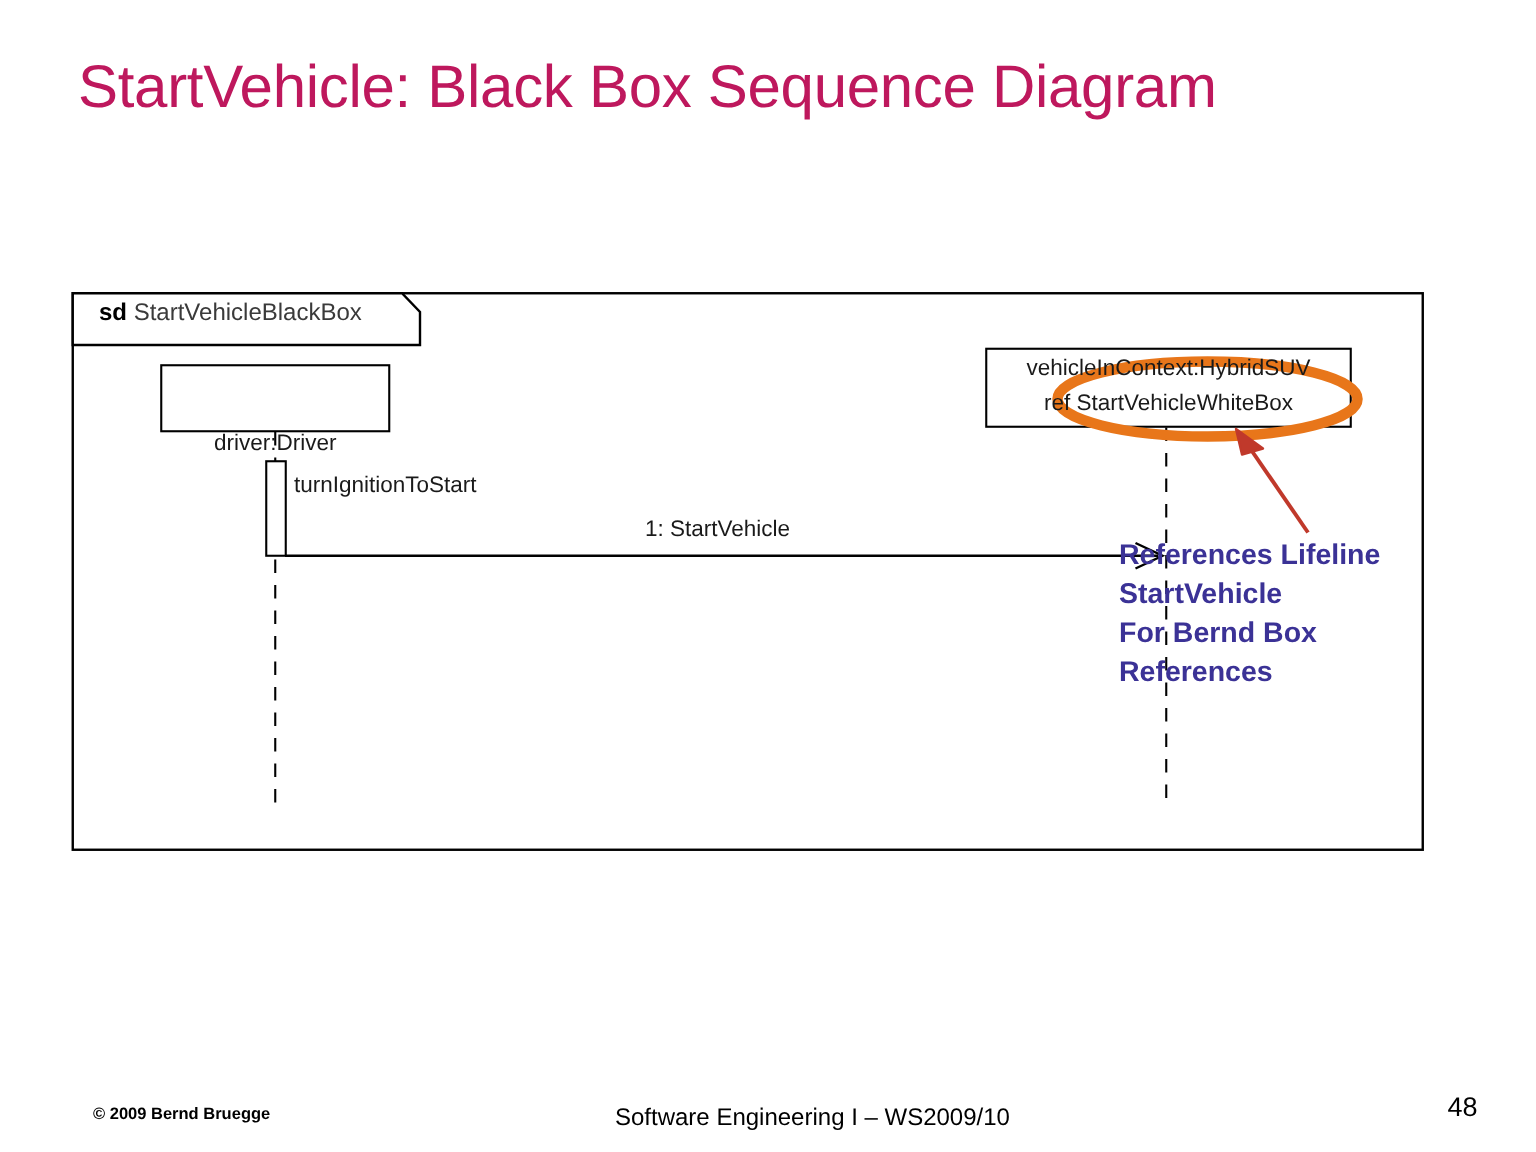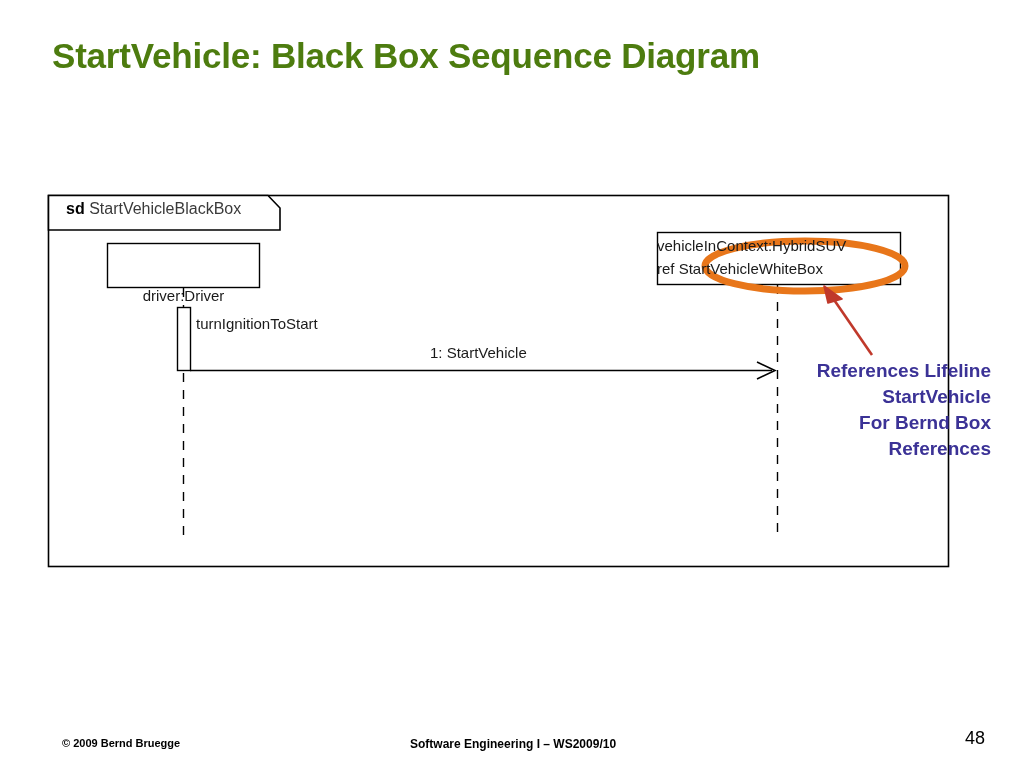--- a/index.html
+++ b/index.html
@@ -16,24 +16,24 @@
     font-family: "Liberation Sans", sans-serif;
     color: #000000;
   }
 
   
   .slide-title {
     position: absolute;
     left: 52px;
     top: 36px;
     width: 900px;
-    font-size: 35px;
-    font-weight: bold;
+    font-size: 40px;
+    font-weight: normal;
     letter-spacing: -0.2px;
-    color: #4d7c0f;
+    color: #be185d;
     white-space: nowrap;
   }
 
   
   .diagram-canvas {
     position: absolute;
     left: 0;
     top: 0;
     width: 1024px;
     height: 553px;
@@ -68,21 +68,21 @@
     text-align: center;
     font-size: 15px;
     color: #1a1a1a;
     margin-top: 32px;
   }
 
   .vehicle-label {
     left: 657px;
     top: 234px;
     width: 244px;
-    text-align: left;
+    text-align: center;
     font-size: 15px;
     color: #1a1a1a;
     line-height: 23px;
   }
 
   .activation-label {
     left: 196px;
     top: 315px;
     font-size: 15px;
     color: #1a1a1a;
@@ -94,21 +94,21 @@
     font-size: 15px;
     color: #1a1a1a;
   }
 
   
   .annotation {
     position: absolute;
     left: 746px;
     top: 358px;
     width: 245px;
-    text-align: right;
+    text-align: left;
     font-size: 19px;
     font-weight: bold;
     line-height: 26px;
     color: #3b3296;
     overflow: hidden;
     white-space: nowrap;
   }
   .annotation .ln {
     display: block;
   }
@@ -119,23 +119,22 @@
     left: 62px;
     top: 737px;
     font-size: 11px;
     color: #000000;
     font-weight: bold;
   }
   .footer-center {
     position: absolute;
     left: 410px;
     top: 737px;
-    font-size: 12px;
+    font-size: 16px;
     color: #000000;
-    font-weight: bold;
   }
   .footer-page {
     position: absolute;
     left: 965px;
     top: 728px;
     font-size: 18px;
     color: #000000;
   }
 </style>
 </head>

